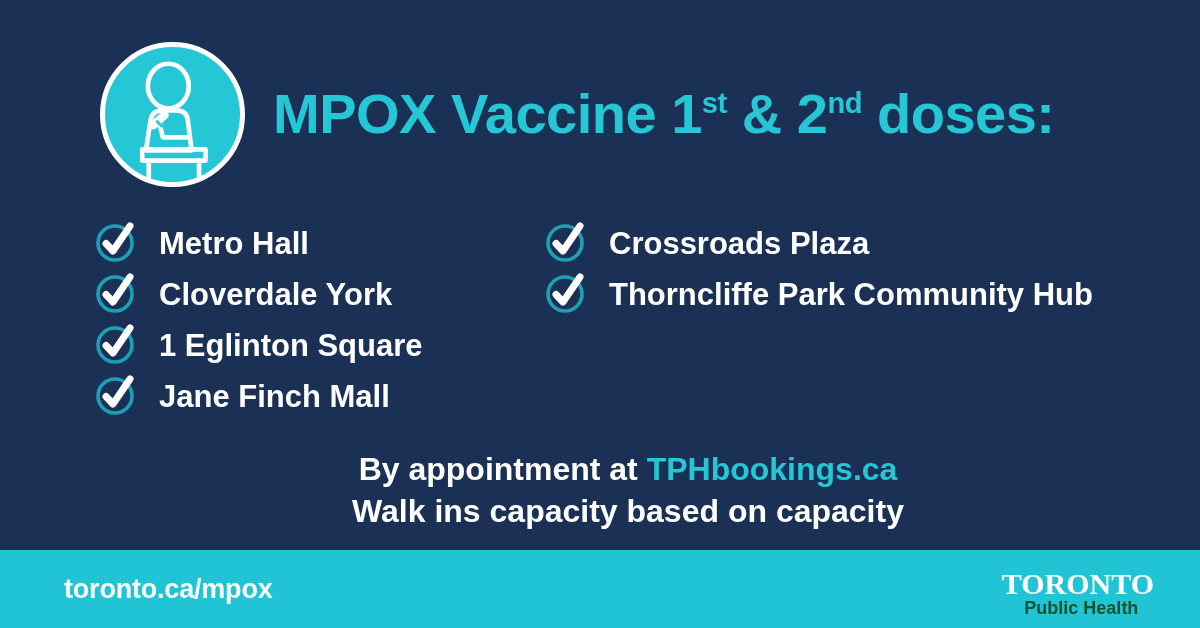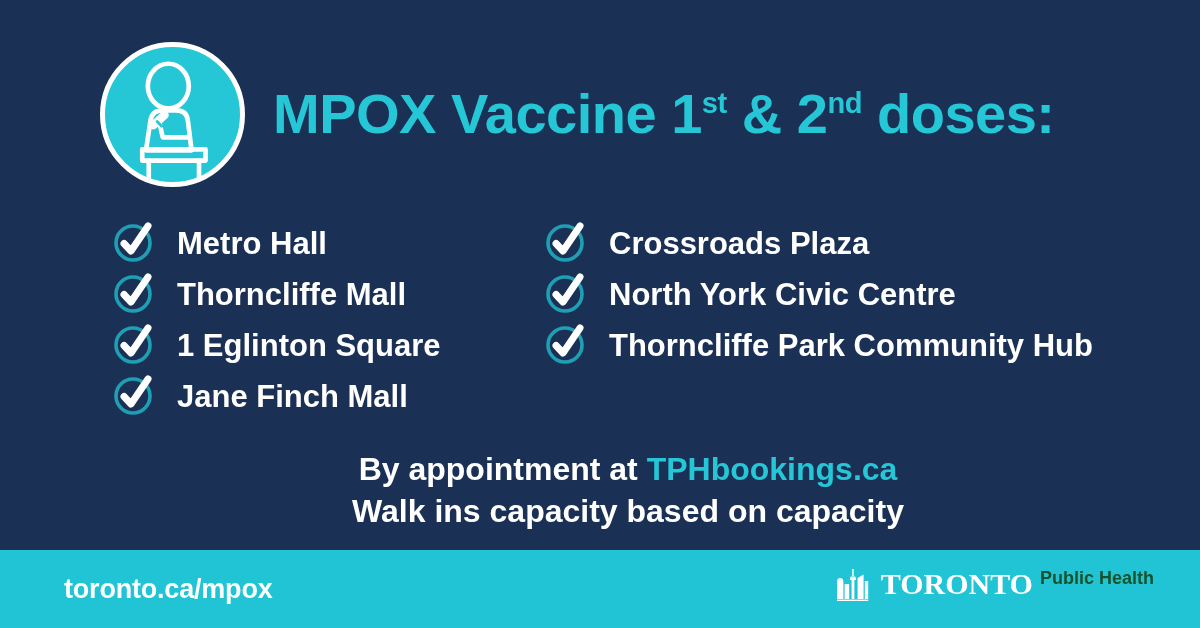--- a/index.html
+++ b/index.html
@@ -73,21 +73,21 @@
     position: absolute;
     left: 0;
     top: 218px;
     width: 1200px;
     height: 210px;
   }
   .col {
     position: absolute;
     top: 0;
   }
-  .col-left  { left: 113px; }
+  .col-left  { left: 95px; }
   .col-right { left: 545px; }
 
   .check-row {
     display: flex;
     align-items: center;
     height: 50px;
     margin-bottom: 1px;
   }
   .check-icon {
     position: relative;
@@ -146,21 +146,23 @@
   }
   .bar-url {
     color: #ffffff;
     font-size: 27px;
     font-weight: bold;
     letter-spacing: -0.2px;
     line-height: 1;
   }
   .tph-logo {
     display: flex;
+    align-items: center;
     height: 40px;
+    flex-direction: column;
   }
   .tph-logo svg.skyline {
     width: 38px;
     height: 32px;
     display: block;
     margin-right: 6px;
   }
   .tph-toronto {
     color: #ffffff;
     font-size: 30px;
@@ -223,21 +225,21 @@
         <span class="check-label">Metro Hall</span>
       </div>
 
       <div class="check-row">
         <span class="check-icon">
           <svg viewBox="0 0 48 48">
             <circle cx="23" cy="26" r="17" fill="none" stroke="#1f9fb4" stroke-width="3.6"></circle>
             <path d="M14 26.5 L21 34 L38 9" fill="none" stroke="#ffffff" stroke-width="7" stroke-linecap="round" stroke-linejoin="round"></path>
           </svg>
         </span>
-        <span class="check-label">Thorncliffe Mall</span>
+        <span class="check-label">Cloverdale York</span>
       </div>
 
       <div class="check-row">
         <span class="check-icon">
           <svg viewBox="0 0 48 48">
             <circle cx="23" cy="26" r="17" fill="none" stroke="#1f9fb4" stroke-width="3.6"></circle>
             <path d="M14 26.5 L21 34 L38 9" fill="none" stroke="#ffffff" stroke-width="7" stroke-linecap="round" stroke-linejoin="round"></path>
           </svg>
         </span>
         <span class="check-label">1 Eglinton Square</span>
@@ -260,29 +262,20 @@
       <div class="check-row">
         <span class="check-icon">
           <svg viewBox="0 0 48 48">
             <circle cx="23" cy="26" r="17" fill="none" stroke="#1f9fb4" stroke-width="3.6"></circle>
             <path d="M14 26.5 L21 34 L38 9" fill="none" stroke="#ffffff" stroke-width="7" stroke-linecap="round" stroke-linejoin="round"></path>
           </svg>
         </span>
         <span class="check-label">Crossroads Plaza</span>
       </div>
 
-      <div class="check-row">
-        <span class="check-icon">
-          <svg viewBox="0 0 48 48">
-            <circle cx="23" cy="26" r="17" fill="none" stroke="#1f9fb4" stroke-width="3.6"></circle>
-            <path d="M14 26.5 L21 34 L38 9" fill="none" stroke="#ffffff" stroke-width="7" stroke-linecap="round" stroke-linejoin="round"></path>
-          </svg>
-        </span>
-        <span class="check-label">North York Civic Centre</span>
-      </div>
 
       <div class="check-row">
         <span class="check-icon">
           <svg viewBox="0 0 48 48">
             <circle cx="23" cy="26" r="17" fill="none" stroke="#1f9fb4" stroke-width="3.6"></circle>
             <path d="M14 26.5 L21 34 L38 9" fill="none" stroke="#ffffff" stroke-width="7" stroke-linecap="round" stroke-linejoin="round"></path>
           </svg>
         </span>
         <span class="check-label">Thorncliffe Park Community Hub</span>
       </div>

